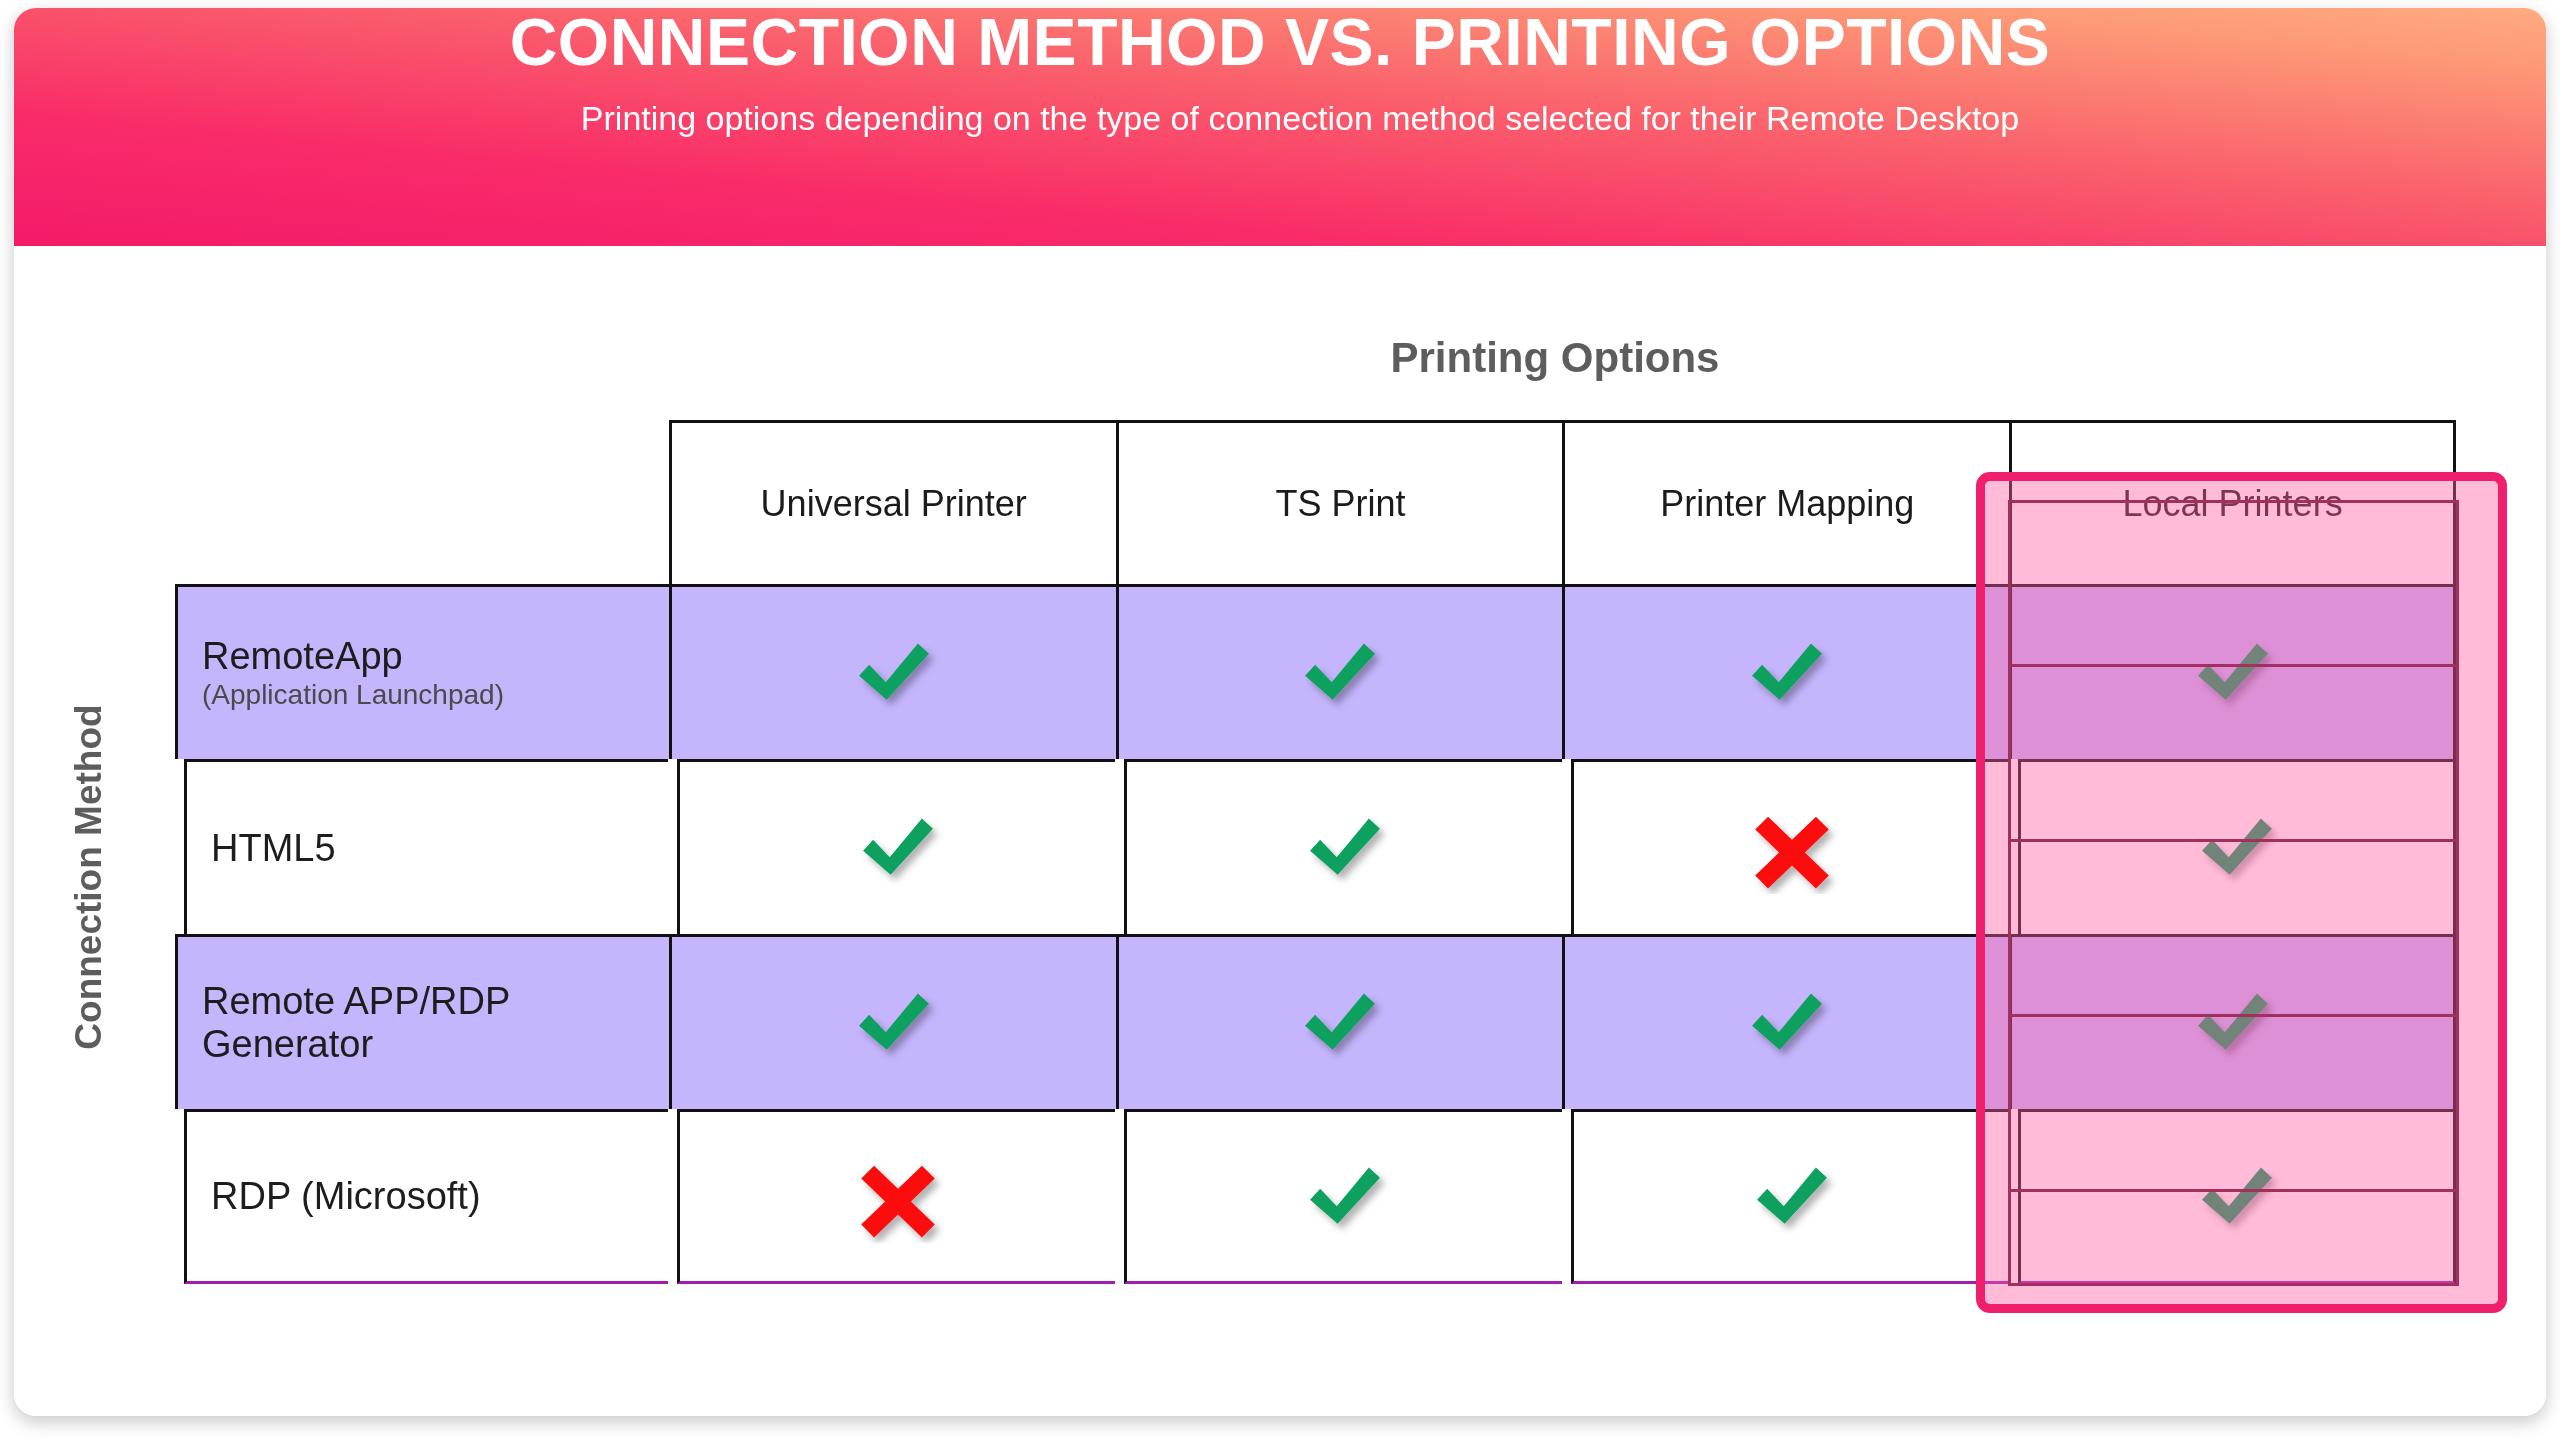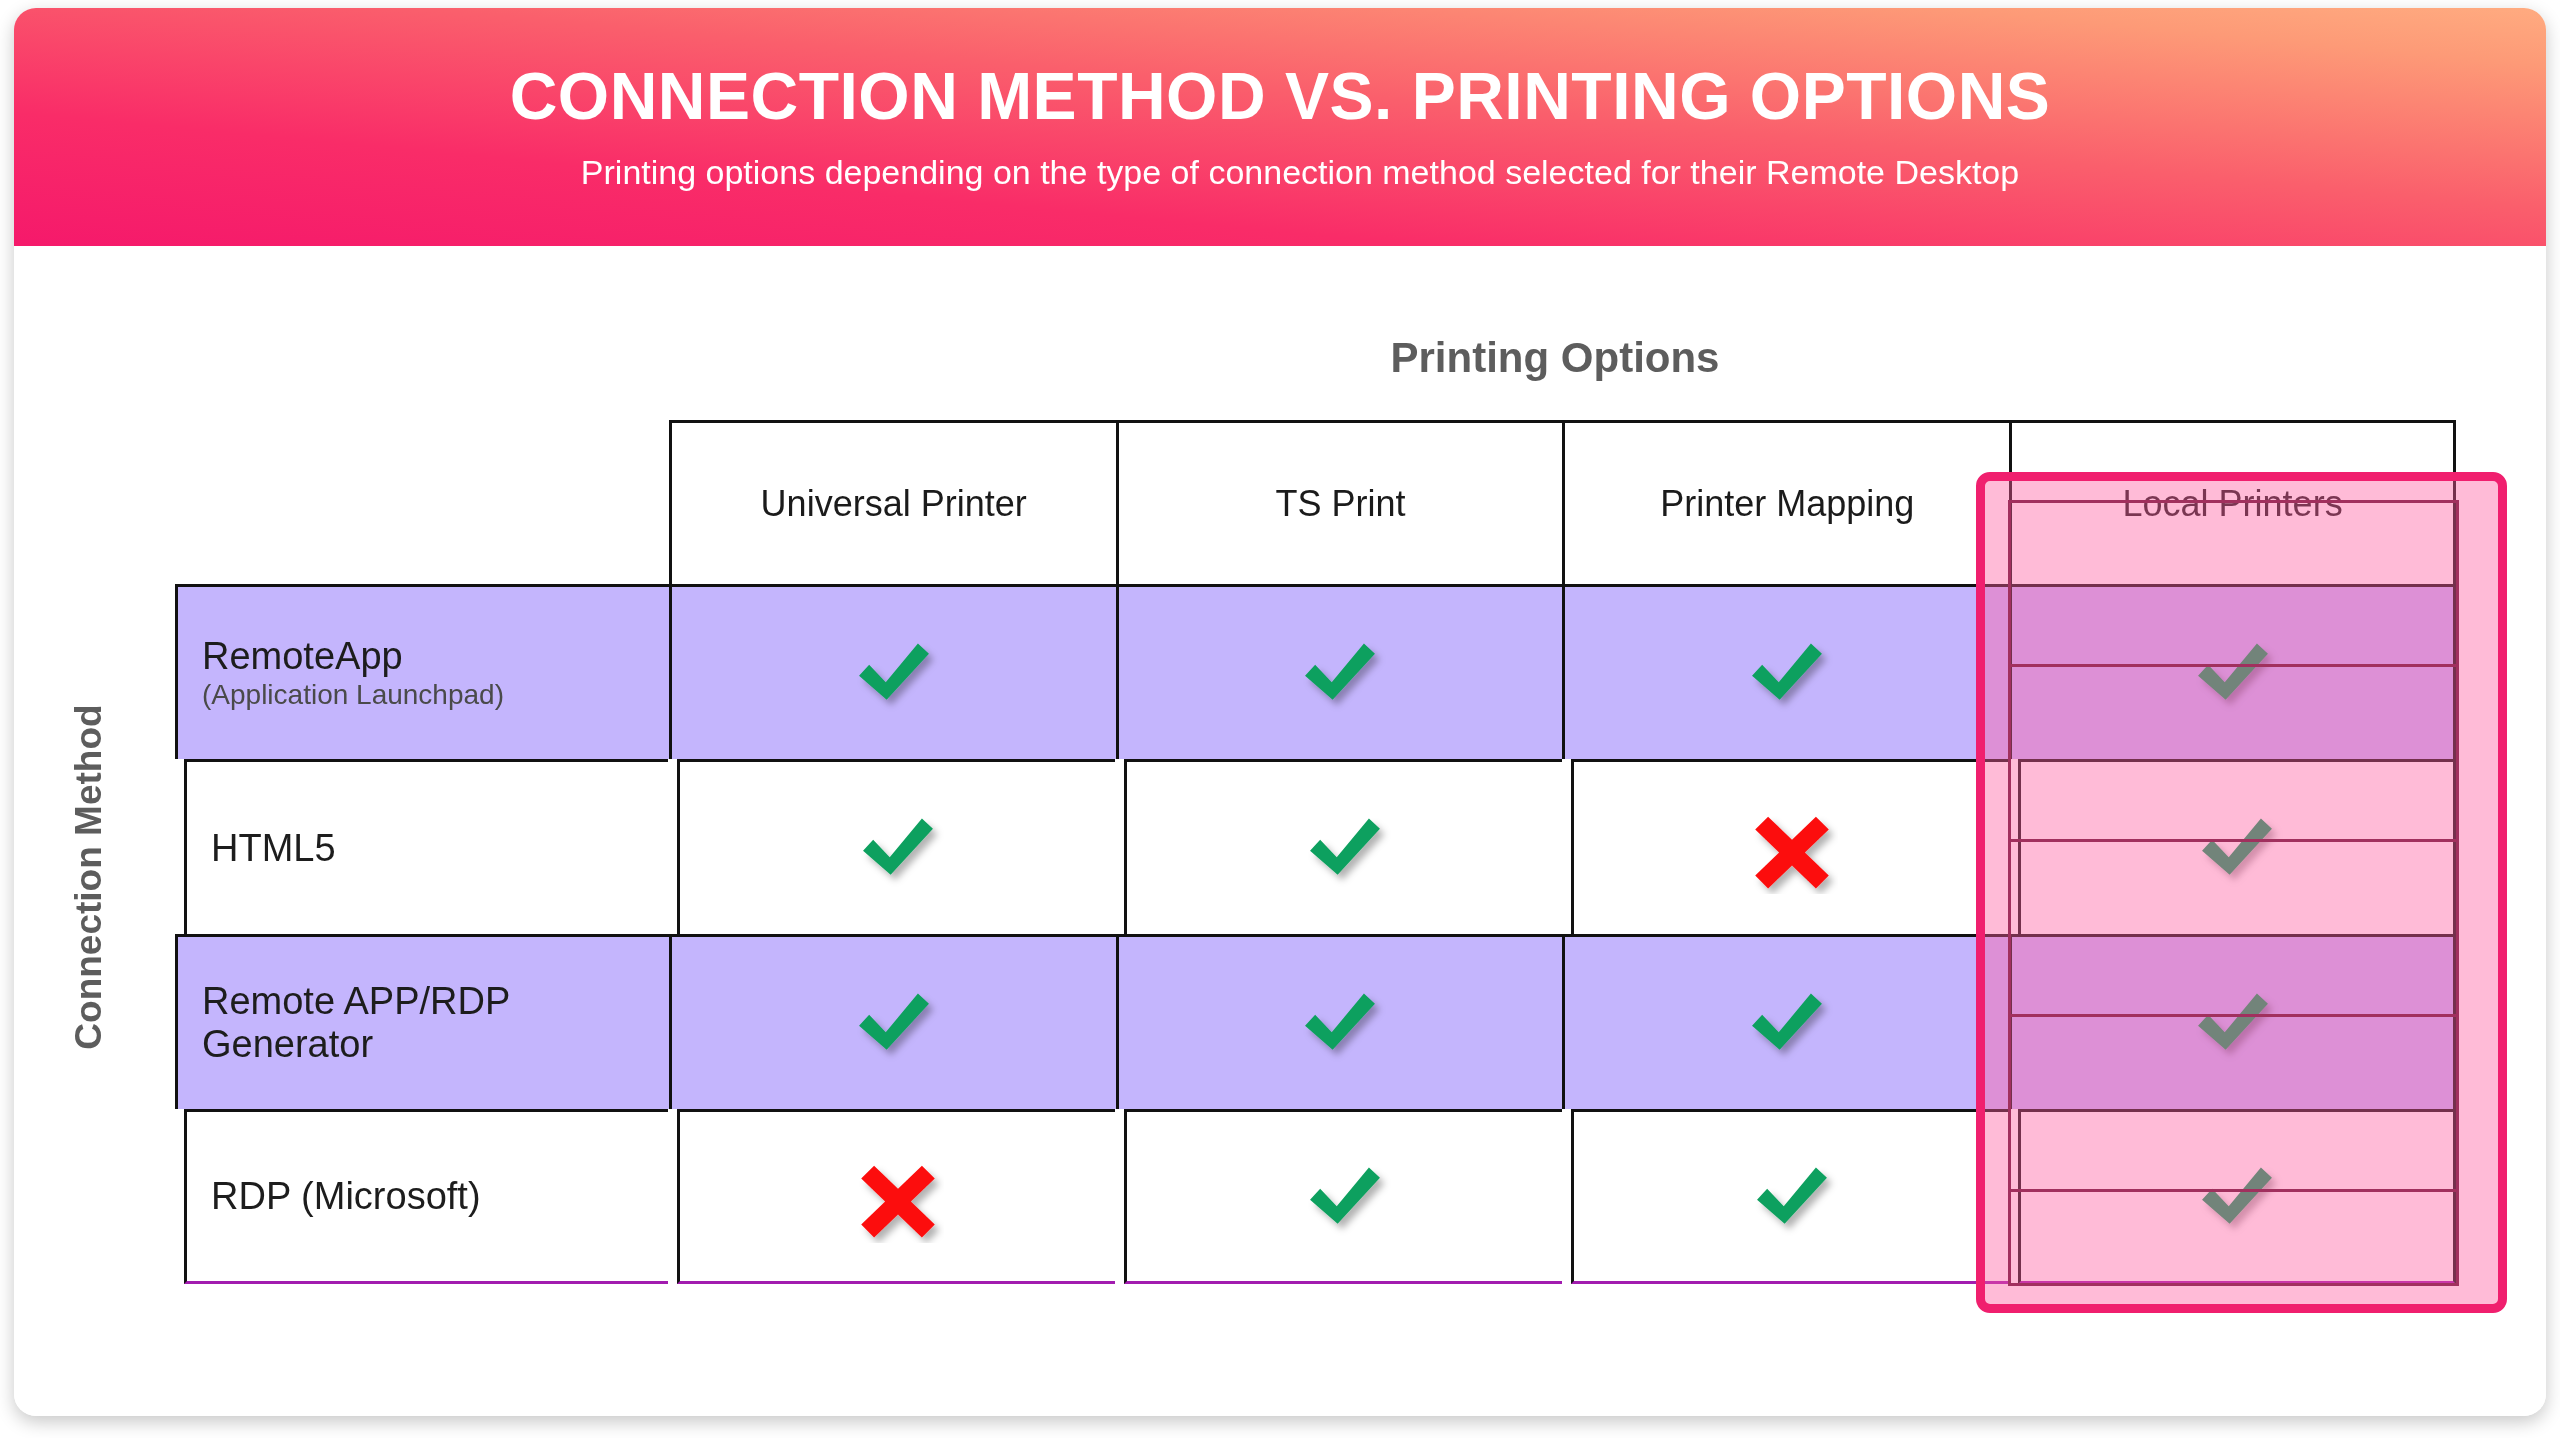--- a/index.html
+++ b/index.html
@@ -36,21 +36,20 @@
   .banner {
     position: absolute;
     left: 0;
     top: 0;
     width: 2532px;
     height: 238px;
     background: linear-gradient(to top right, #f5196b 0%, #f92c68 28%, #fa5f6c 58%, #fd9a77 88%, #ffab80 100%);
     display: flex;
     flex-direction: column;
     align-items: center;
-    justify-content: center;
   }
   .banner-title {
     color: #ffffff;
     font-size: 66px;
     font-weight: bold;
     letter-spacing: 0.5px;
     line-height: 1.05;
     text-align: center;
     white-space: nowrap;
   }

